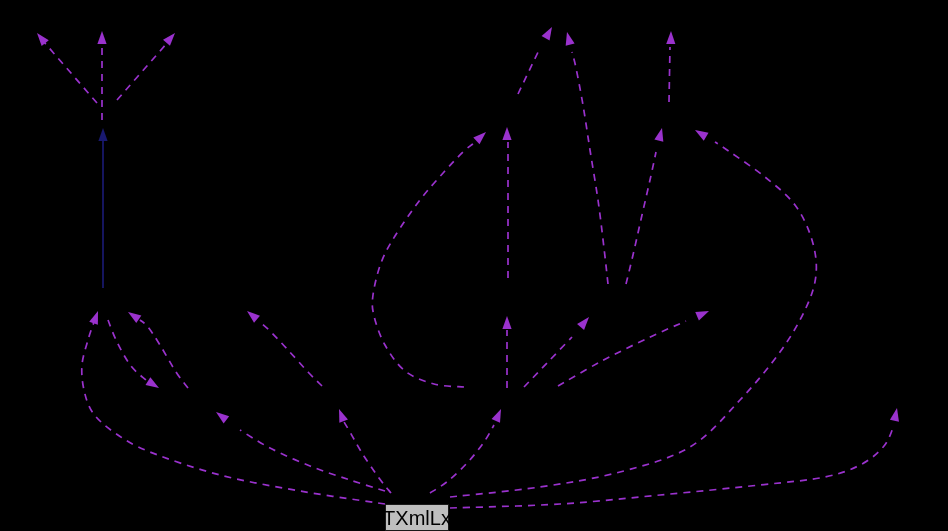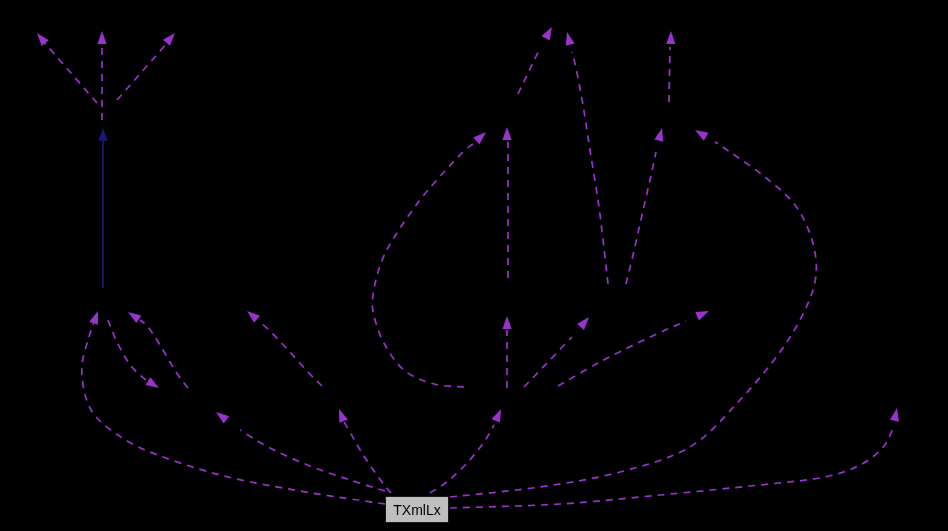--- a/index.html
+++ b/index.html
@@ -4,22 +4,23 @@
 <style>
   html,body{margin:0;padding:0;}
   body{
     width:948px;height:531px;overflow:hidden;position:relative;
     font-family:"Liberation Sans",sans-serif;
   }
   #stage{position:absolute;inset:0;width:948px;height:531px;}
   svg{position:absolute;left:0;top:0;display:block;}
   .graph-node{
     position:absolute;display:flex;align-items:center;justify-content:center;
-    font-size:14px;line-height:1;box-sizing:border-box;border:1px solid;
+    font-size:20px;line-height:1;box-sizing:border-box;border:1px solid;
     user-select:none;
+    margin-top:8px;
   }
 </style>
 </head>
 <body style="background: rgb(0, 0, 0);">
 
 <div id="stage">
   <svg width="948" height="531" viewBox="0 0 948 531">
       <g>
         <path d="M97,103 L44,42" fill="none" stroke="#9a32cd" stroke-width="1.7" stroke-dasharray="7,6"></path>
         <polygon points="37,33 48.781125582682286,40.16694356089603 41.651636286603825,45.98161314541265" fill="#9a32cd"></polygon>

